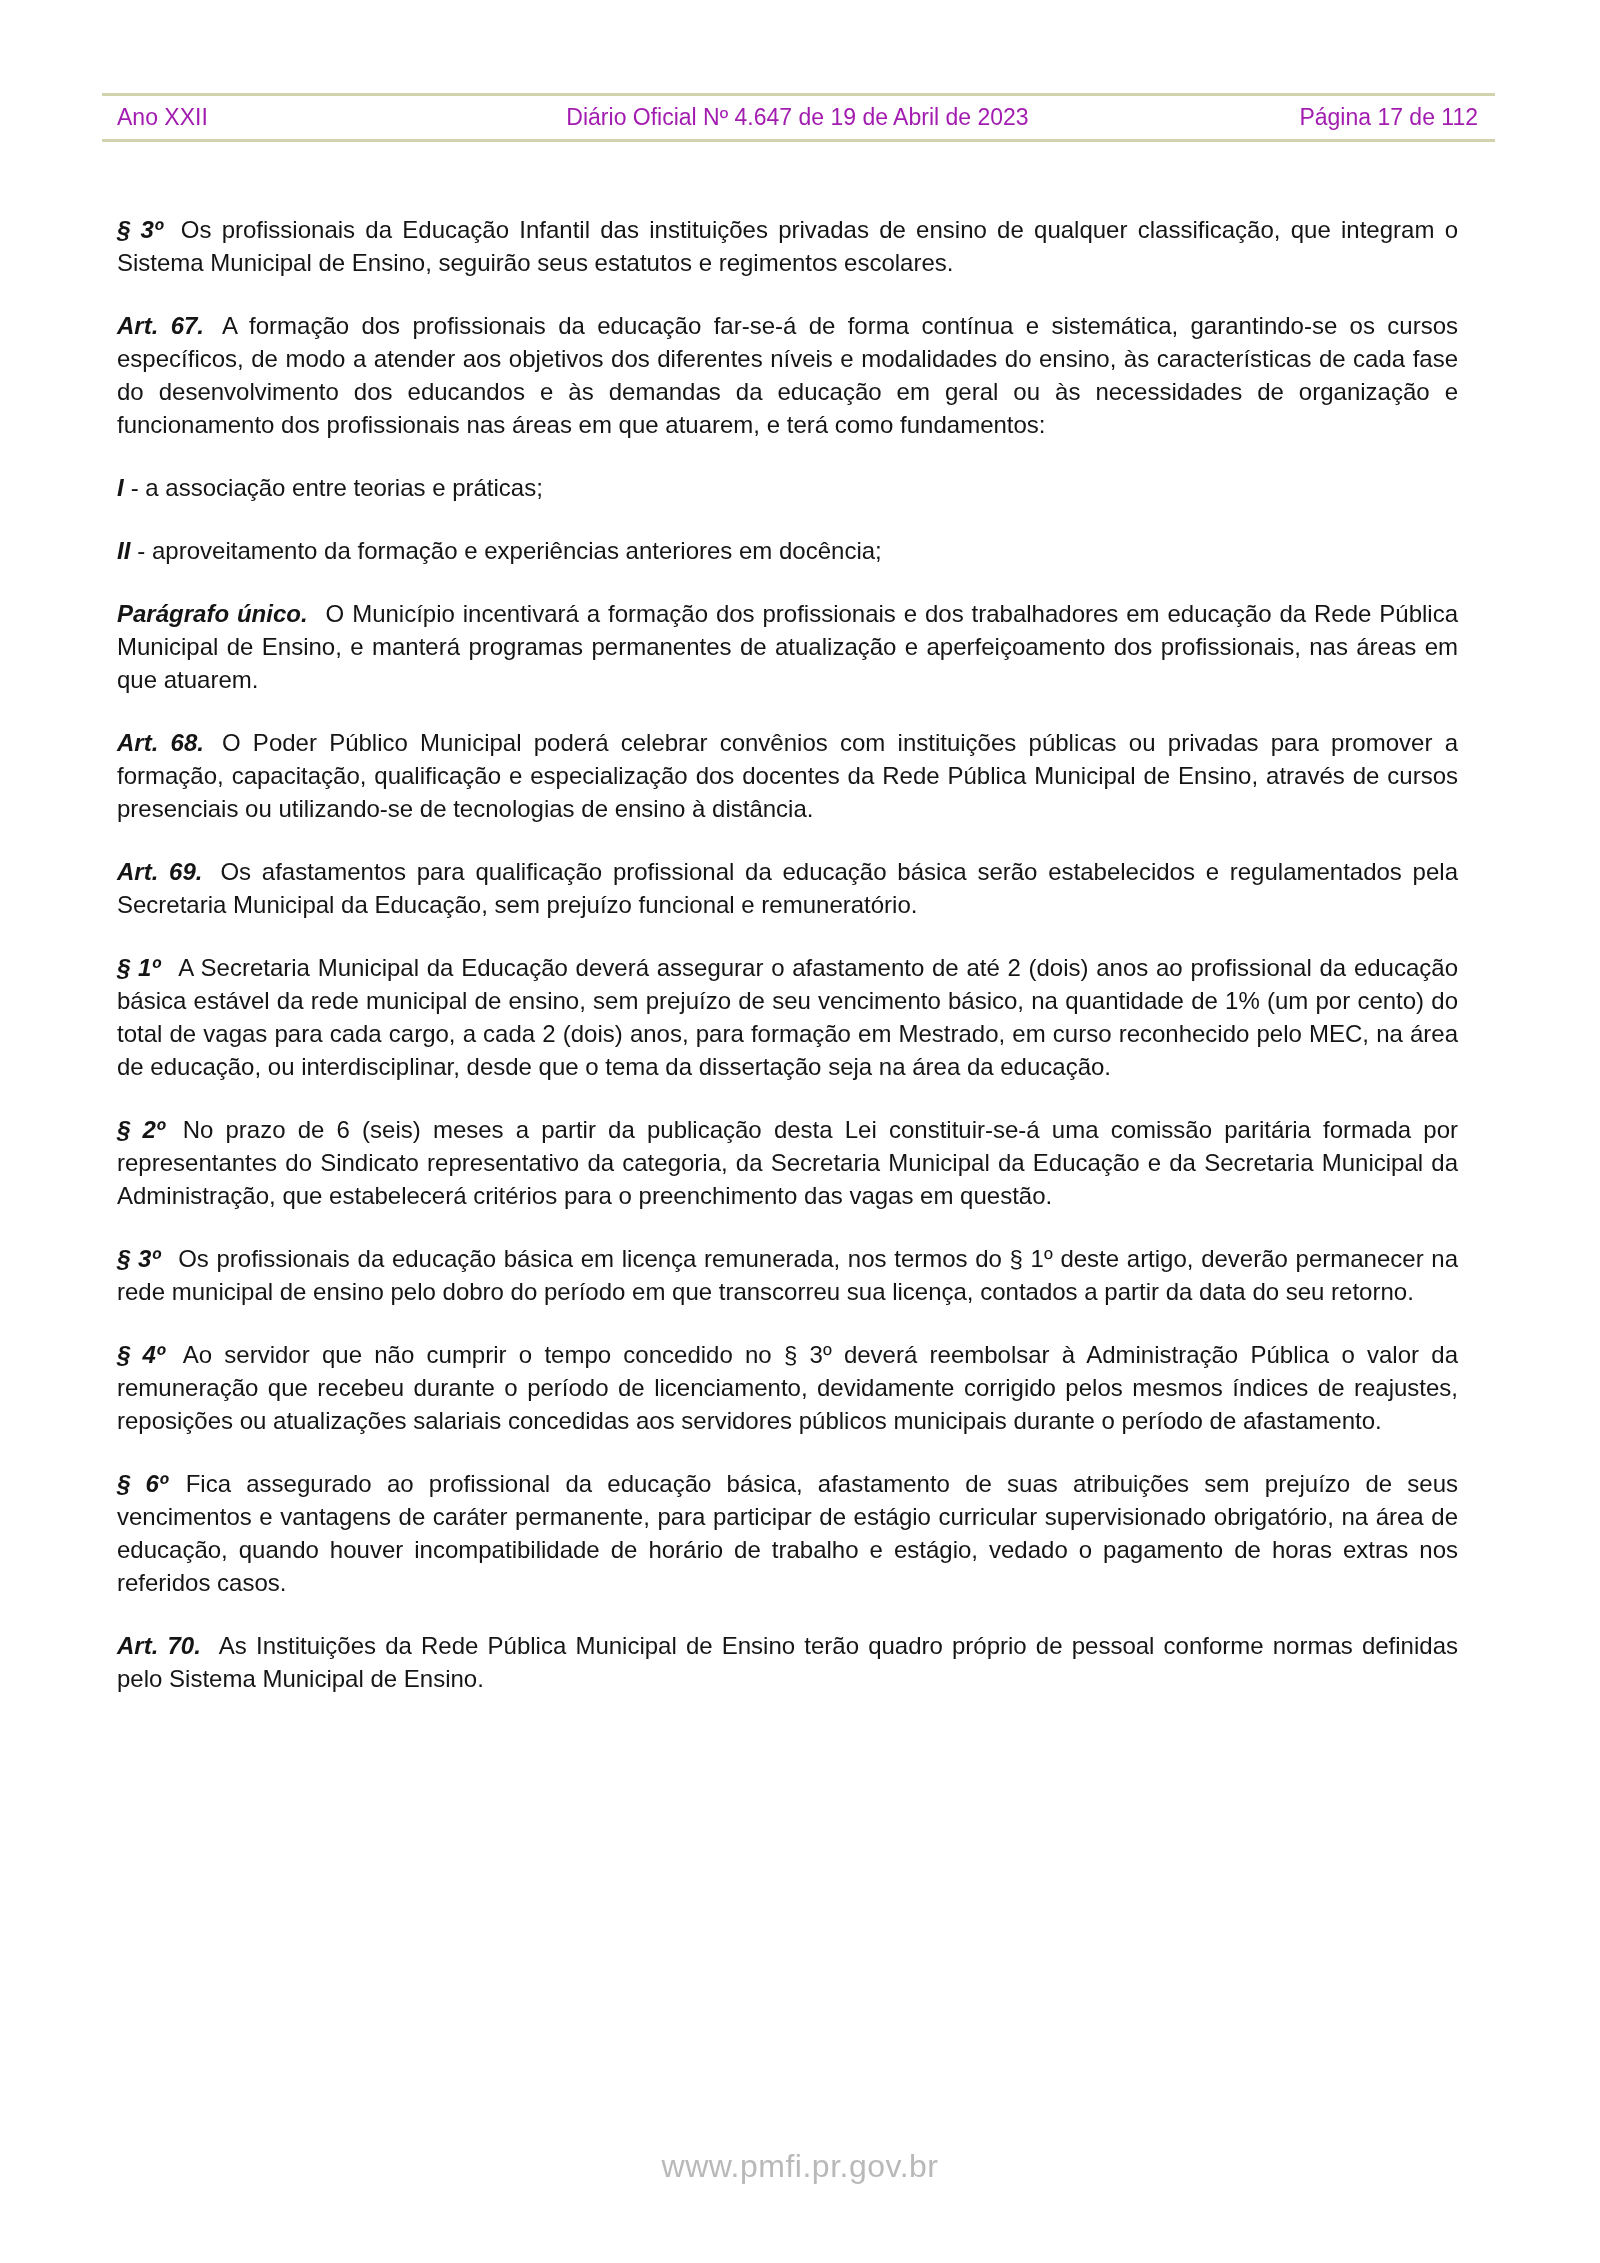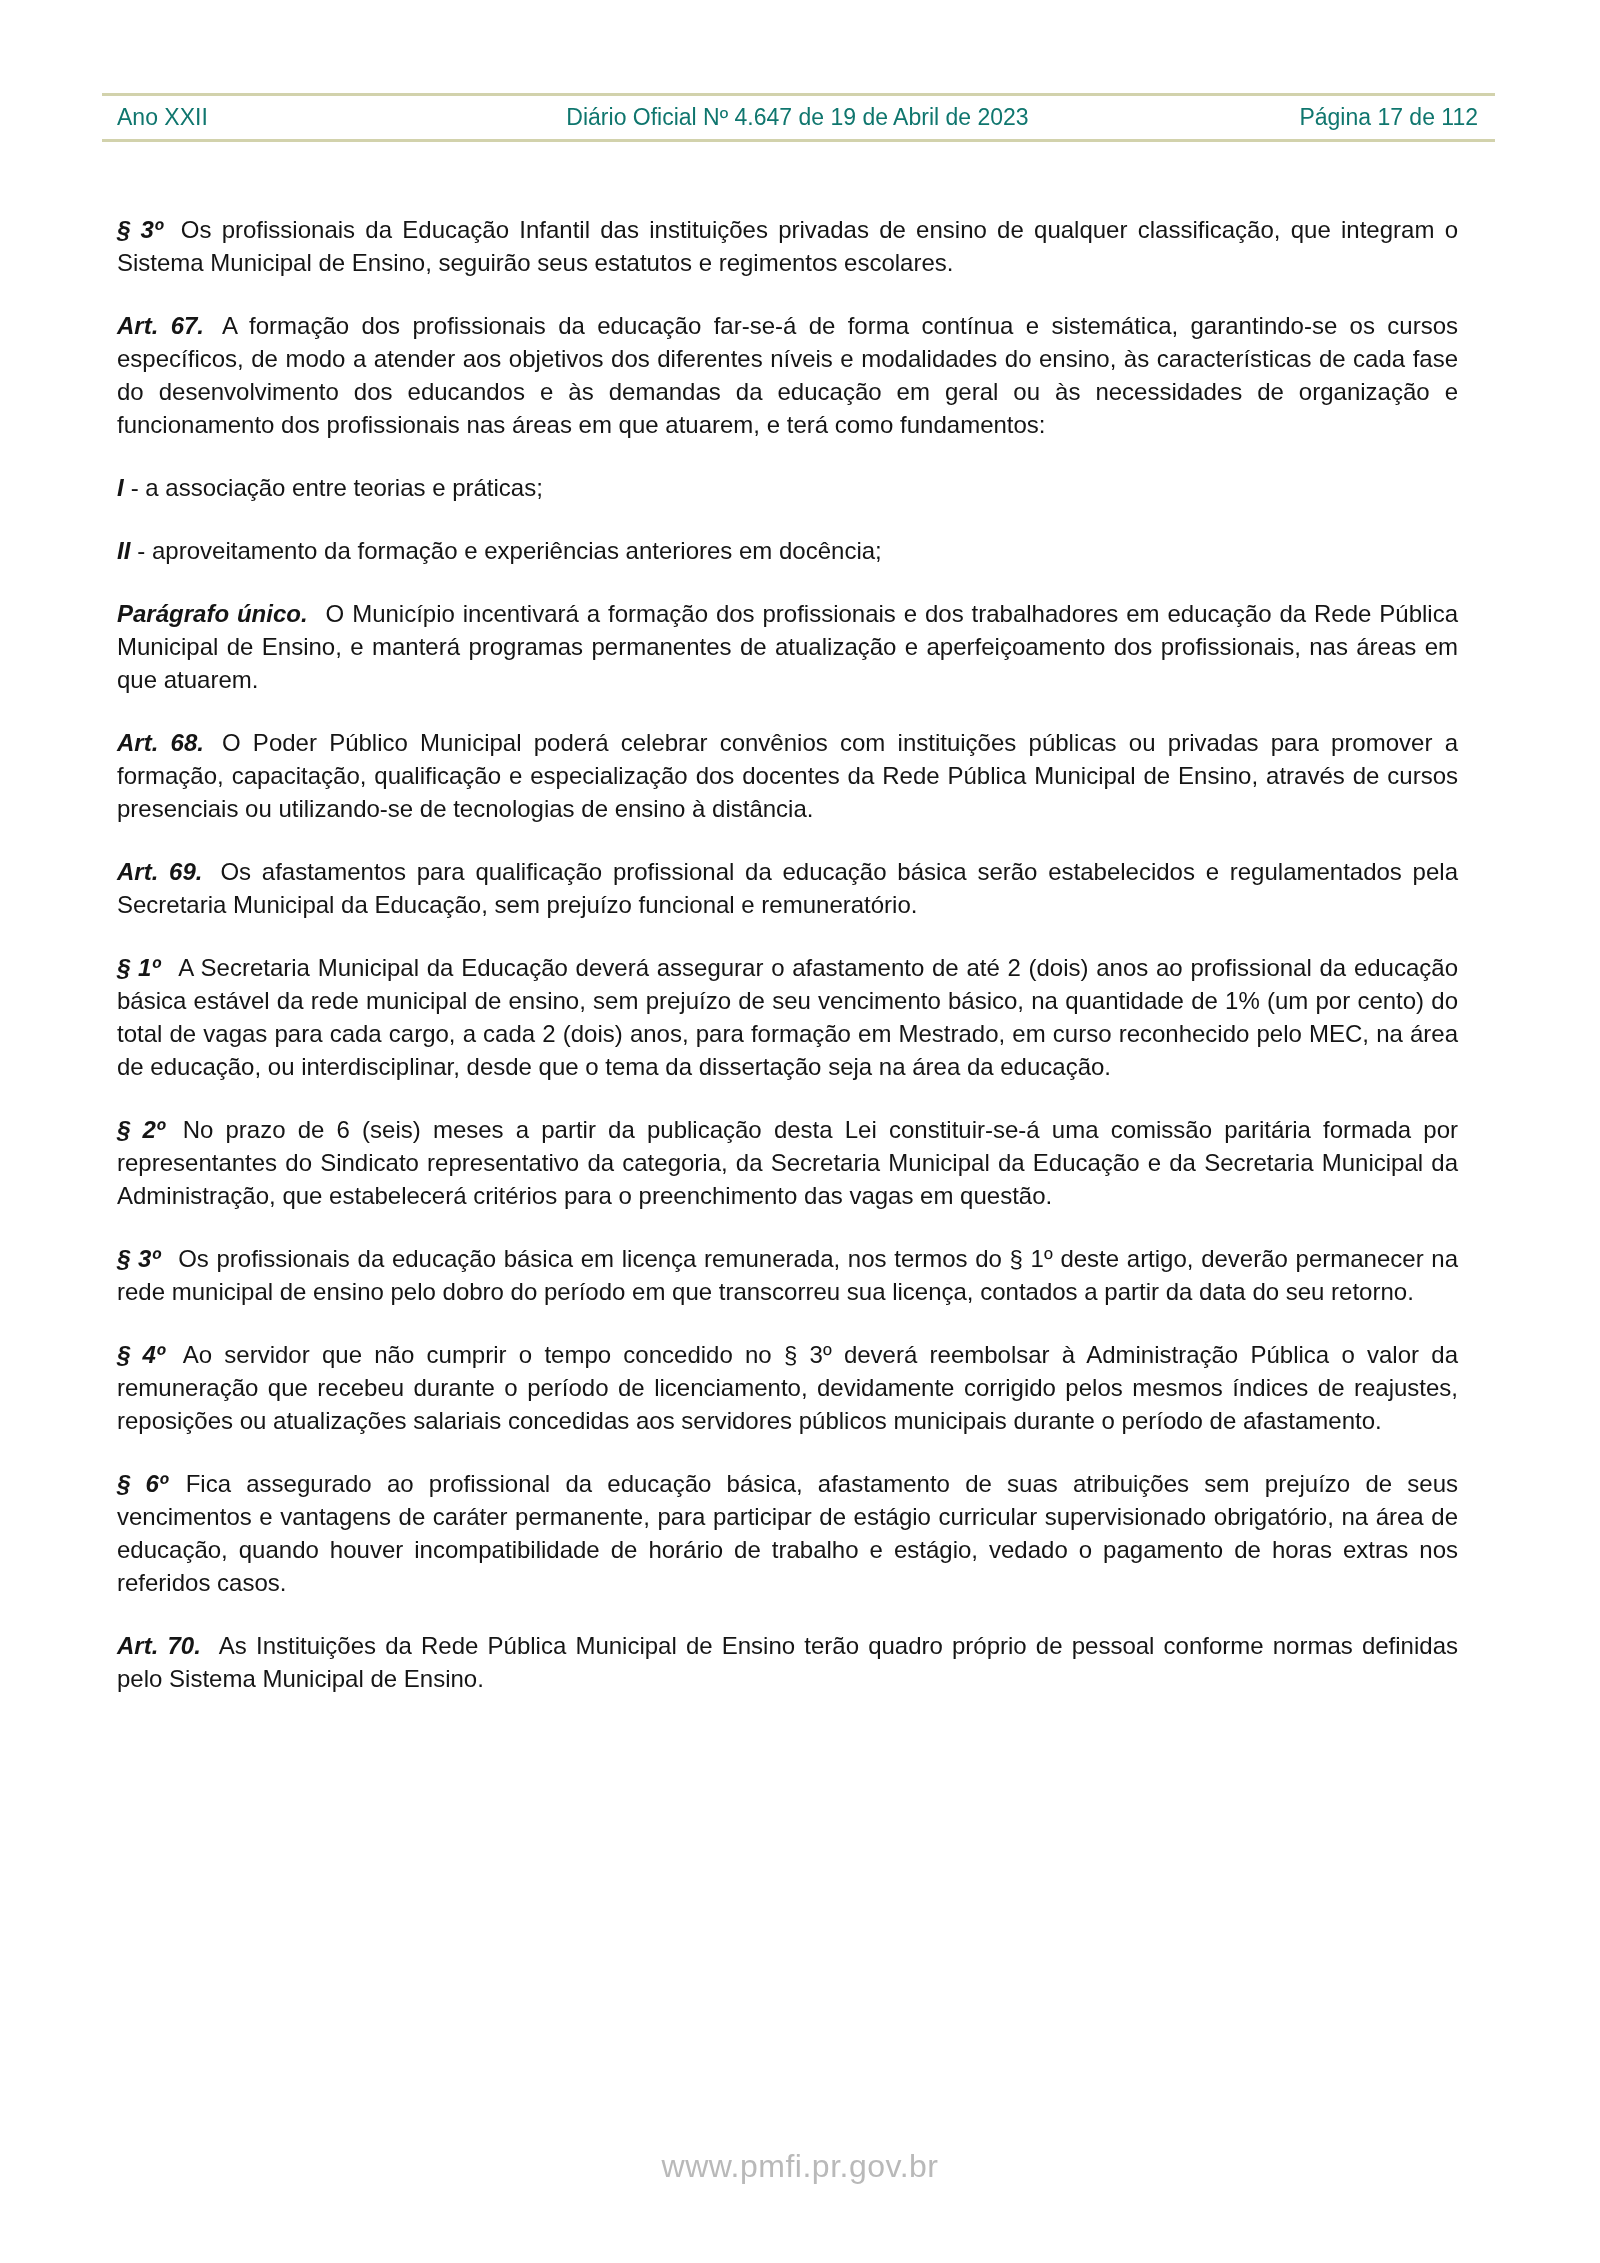--- a/index.html
+++ b/index.html
@@ -28,21 +28,21 @@
   .header-row {
     position: absolute;
     left: 117px;
     top: 97px;
     width: 1361px;
     height: 40px;
     display: flex;
     align-items: center;
     justify-content: space-between;
     font-size: 23px;
-    color: #0f766e;
+    color: #a21caf;
   }
   .header-row .h-left  { flex: 1 1 0; text-align: left; }
   .header-row .h-center{ flex: 0 0 auto; text-align: center; }
   .header-row .h-right { flex: 1 1 0; text-align: right; }
 
   
   .doc-body {
     position: absolute;
     left: 117px;
     top: 213px;

